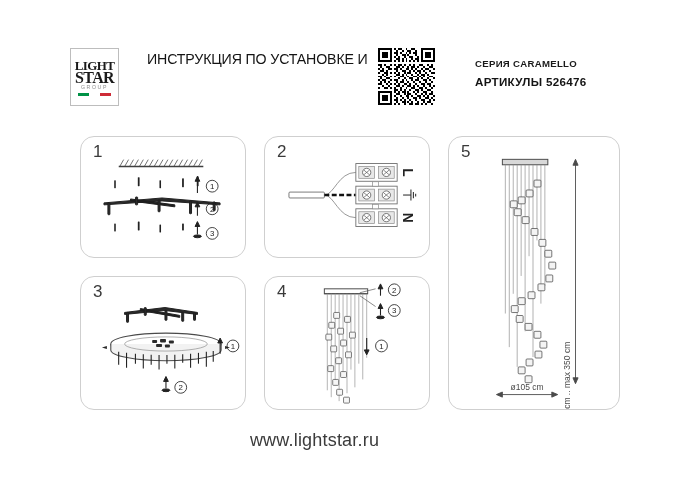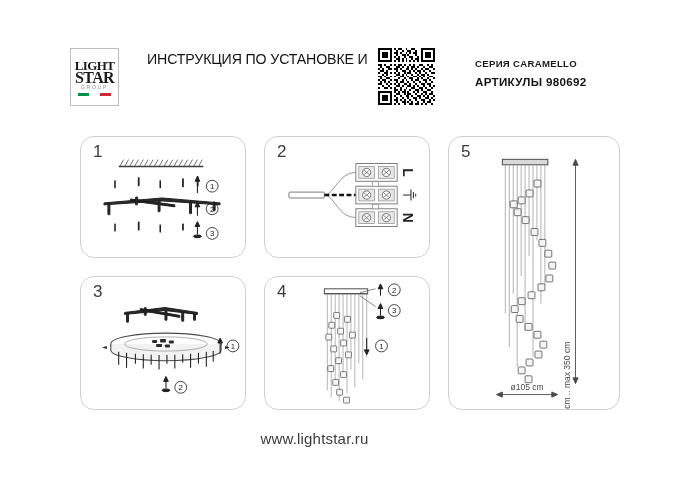--- a/index.html
+++ b/index.html
@@ -131,21 +131,21 @@
 
   .svg-fill { position: absolute; left: 0; top: 0; width: 100%; height: 100%; }
 
   
   #footer {
     position: absolute;
     left: 0;
     top: 430px;
     width: 629px;
     text-align: center;
-    font-size: 15px;
+    font-size: 18px;
     color: #3b3b3b;
     letter-spacing: 0.2px;
   }
 </style>
 </head>
 <body>
 
 <div id="header">
 
   <div id="logo-box">
@@ -410,21 +410,21 @@
         <rect x="19" y="28" width="2" height="1"></rect>
           <rect x="22" y="28" width="1" height="1"></rect>
         <rect x="24" y="28" width="1" height="1"></rect>
           <rect x="27" y="28" width="1" height="1"></rect>
       </g>
     </svg>
   </div>
 
   <div id="series-block">
     <div id="series-line">СЕРИЯ CARAMELLO</div>
-    <div id="article-line">АРТИКУЛЫ 980692</div>
+    <div id="article-line">АРТИКУЛЫ 526476</div>
   </div>
 </div>
 
 <div class="panel" id="panel1">
   <div class="panel-num">1</div>
   <svg class="svg-fill" viewBox="0 0 166 122">
     <g stroke="#3f3f3f" fill="none" stroke-width="0.9">
 
       <line x1="38" y1="30" x2="124" y2="30" stroke-width="1.3"></line>
       <g stroke-width="0.75">

